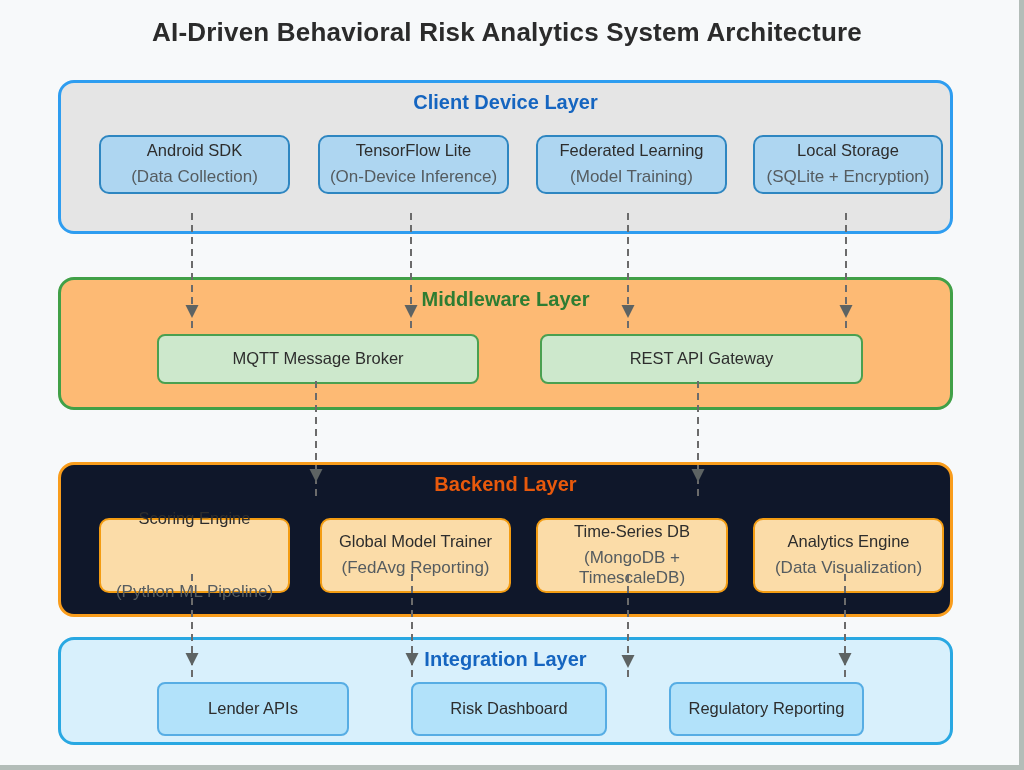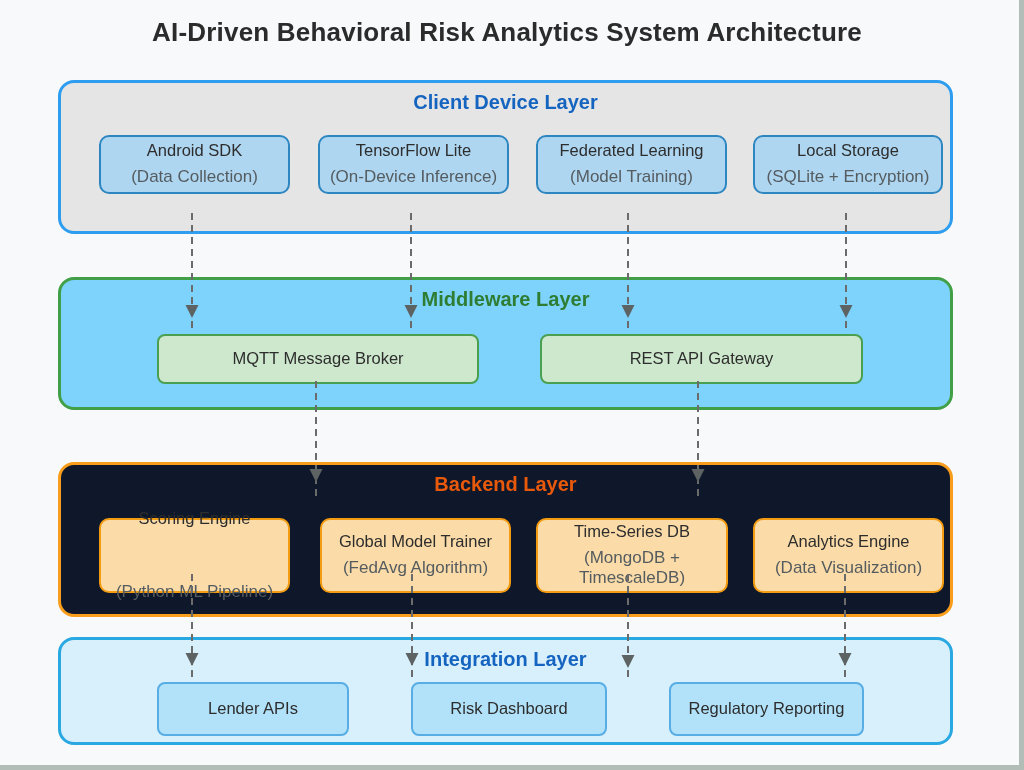--- a/index.html
+++ b/index.html
@@ -21,21 +21,21 @@
   .layer {
     position: absolute; left: 58px; width: 895px;
     border-radius: 16px; border: 3px solid;
   }
   .layer-title {
     text-align: center; font-size: 20px; font-weight: bold; margin-top: 8px;
   }
 
   .layer-client   { top: 80px;  height: 154px; background: #e5e5e5; border-color: #2e9df0; }
   .layer-client   .layer-title { color: #1565c0; }
-  .layer-middleware { top: 277px; height: 133px; background: #7dd3fc; border-color: #41a047; }
+  .layer-middleware { top: 277px; height: 133px; background: #fdba74; border-color: #41a047; }
   .layer-middleware .layer-title { color: #2e7d32; }
   .layer-backend  { top: 462px; height: 155px; background: #0f172a; border-color: #f99d1c; }
   .layer-backend  .layer-title { color: #e8590c; }
   .layer-integration { top: 637px; height: 108px; background: #d8f0fc; border-color: #29a8e2; }
   .layer-integration .layer-title { color: #1565c0; }
 
   .node {
     position: absolute; border-radius: 10px; border: 2px solid;
     display: flex; flex-direction: column; align-items: center; justify-content: center;
     text-align: center; line-height: 1.2;
@@ -118,21 +118,21 @@
   </section>
 
   <section class="layer layer-backend">
     <div class="layer-title">Backend Layer</div>
     <div class="node n-b0">
       <div class="label">Scoring Engine</div>
       <div class="sublabel">(Python ML Pipeline)</div>
     </div>
     <div class="node n-b1">
       <div class="label">Global Model Trainer</div>
-      <div class="sublabel">(FedAvg Algorithm)</div>
+      <div class="sublabel">(FedAvg Reporting)</div>
     </div>
     <div class="node n-b2">
       <div class="label">Time-Series DB</div>
       <div class="sublabel">(MongoDB + TimescaleDB)</div>
     </div>
     <div class="node n-b3">
       <div class="label">Analytics Engine</div>
       <div class="sublabel">(Data Visualization)</div>
     </div>
   </section>

